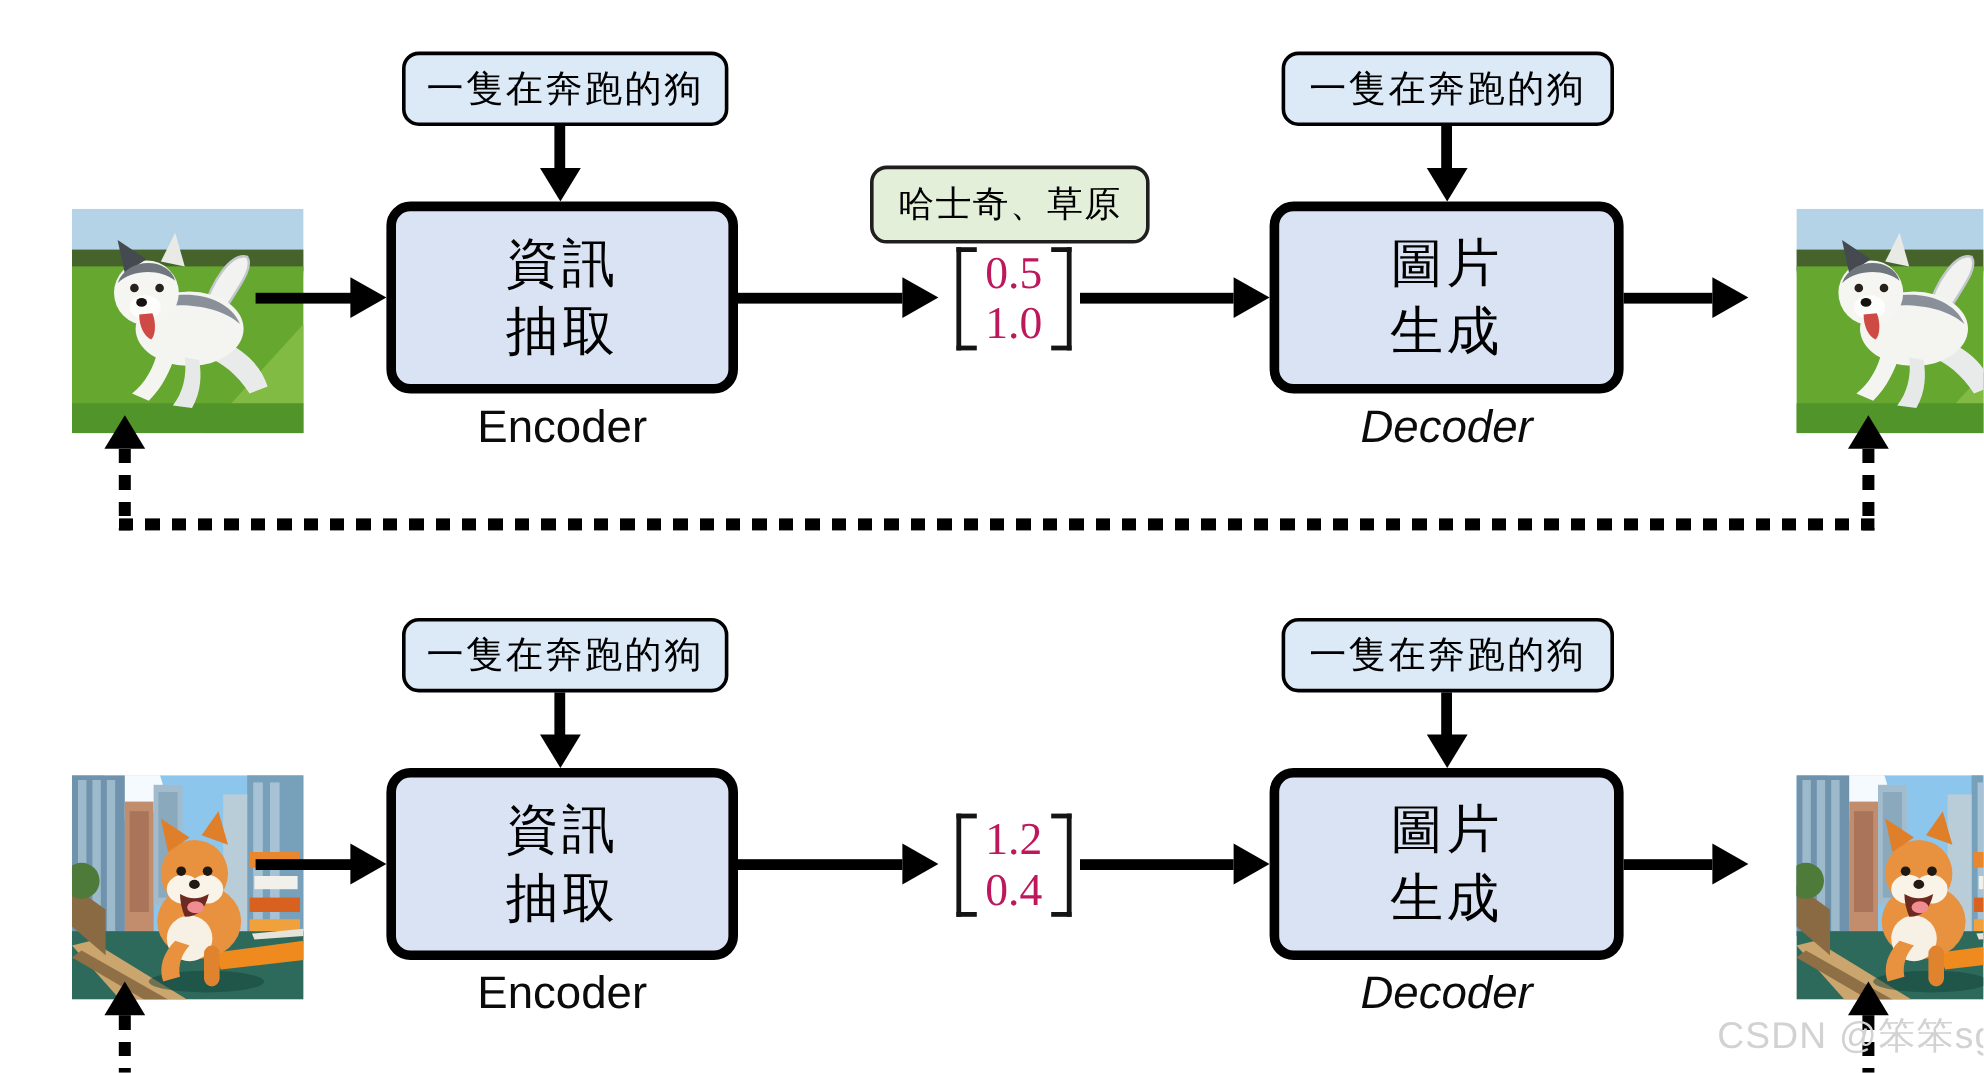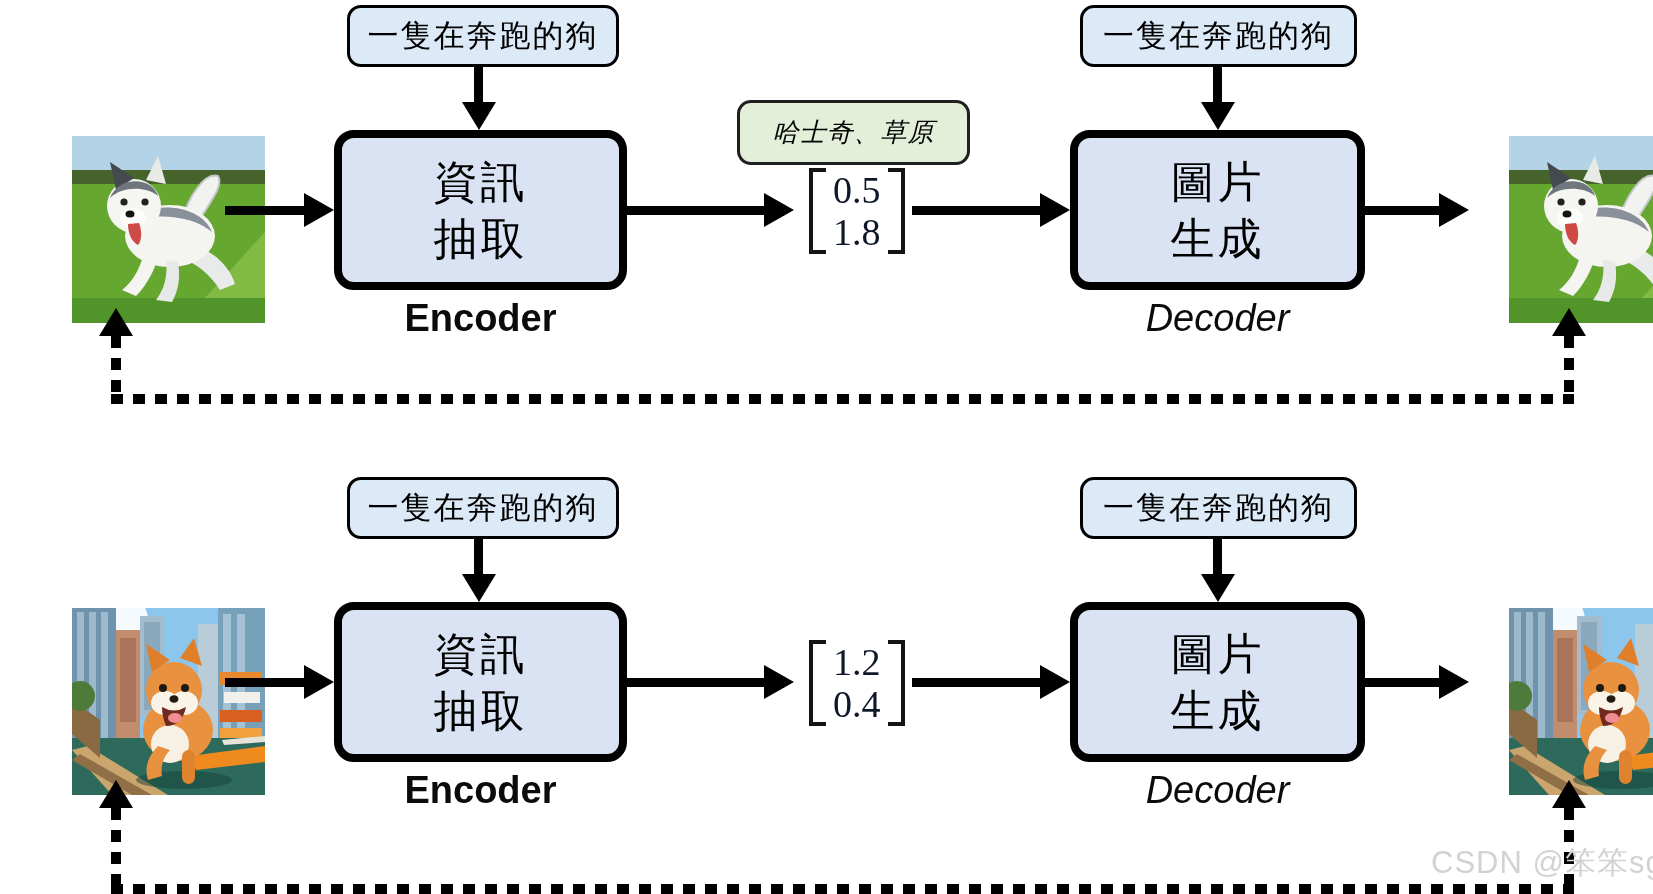--- a/index.html
+++ b/index.html
@@ -1,20 +1,20 @@
 <!DOCTYPE html>
 <html style="--bubble-fill: #dceaf8; --box-fill: #dae3f3; --concept-fill: #e3efd9; --arrow: #000000; --watermark-gray: #d2d2d2;"><head>
 <meta charset="utf-8">
 <style>
   html,body { margin:0; padding:0; background:#ffffff; }
   .canvas {
     position:relative; width:1653px; height:894px; background:#ffffff;
     overflow:hidden; font-family:"Liberation Sans", sans-serif; color:#000;
   }
-  .row { position:absolute; left:12px; width:1401px; height:424px; }
+  .row { position:absolute; left:0; width:1401px; height:424px;margin-top:38px; }
   .row.r1 { top:0; }
   .row.r2 { top:472px; }
 
   
   .img { position:absolute; width:193px; height:187px; }
   .img svg { width:100%; height:100%; display:block; }
   .img.in  { left:20px;  top:120px; }
   .img.out { left:1457px; top:120px; }
 
   
@@ -30,34 +30,34 @@
   
   .block {
     position:absolute; box-sizing:border-box; top:130px; height:160px;
     background:var(--box-fill,#dae3f3); border:8px solid #000; border-radius:20px;
     display:flex; flex-direction:column; align-items:center; justify-content:center;
     font-size:44px; line-height:1.3; letter-spacing:3px;
   }
   .block.enc { left:322px; width:293px; }
   .block.dec { left:1058px; width:295px; }
   .block-label { position:absolute; top:297px; text-align:center; font-size:38px; color:#0b0b0b; }
-  .block-label.enc { left:322px; width:293px;font-weight:bold; }
+  .block-label.enc { left:322px; width:293px; }
   .block-label.dec { left:1058px; width:295px;font-style:italic; }
 
   
   .tag {
     position:absolute; left:725px; top:100px; width:233px; height:65px; box-sizing:border-box;
     background:var(--concept-fill,#e3efd9); border:3px solid #1f1f1f; border-radius:14px;
-    display:flex; align-items:center; justify-content:center; font-size:26px; letter-spacing:1px;font-style:italic;
+    display:flex; align-items:center; justify-content:center; font-size:30px; letter-spacing:1px;
   }
 
   
   .vector {
     position:absolute; left:797px; top:168px; display:flex; align-items:stretch;
-    font-family:"Liberation Serif", serif; font-size:38px; line-height:42px; color:#0f172a;
+    font-family:"Liberation Serif", serif; font-size:38px; line-height:42px; color:#be185d;
   }
   .bracket { width:13px; border:4px solid #141414; }
   .bracket.l { border-right:none; margin-right:3px; }
   .bracket.r { border-left:none; margin-left:3px; }
   .vec-col { display:flex; flex-direction:column; align-items:center; padding:1px 4px; }
 
   
   .hline { position:absolute; height:9px; background:var(--arrow,#000); }
   .vline { position:absolute; width:9px;  background:var(--arrow,#000); }
   .head-right { position:absolute; width:0; height:0;
@@ -194,21 +194,21 @@
     <div class="head-right a2-head"></div>
 
     <div class="tag">
       <span>哈士奇、草原</span>
     </div>
 
     <div class="vector">
       <span class="bracket l"></span>
       <span class="vec-col">
         <span>0.5</span>
-        <span>1.8</span>
+        <span>1.0</span>
       </span>
       <span class="bracket r"></span>
     </div>
 
     <div class="hline a3-line"></div>
     <div class="head-right a3-head"></div>
 
     <div class="bubble dec">
       <span>一隻在奔跑的狗</span>
     </div>

